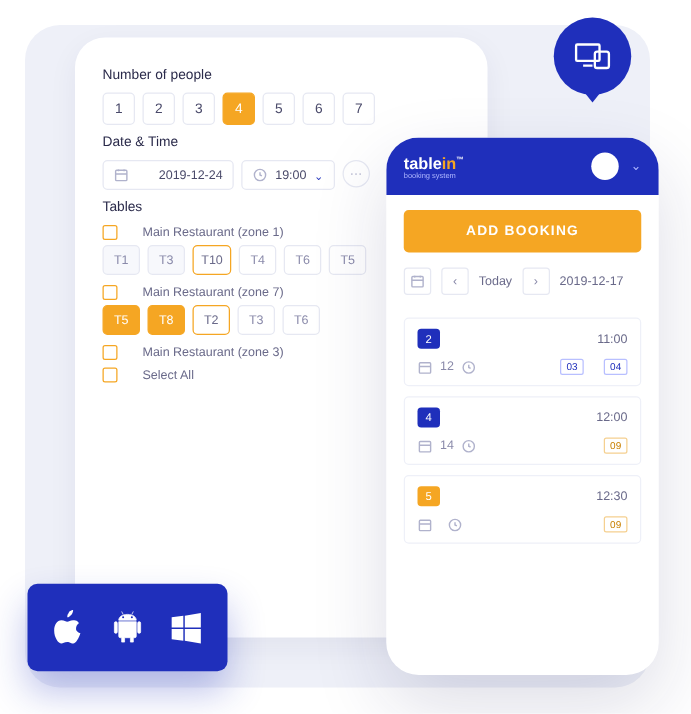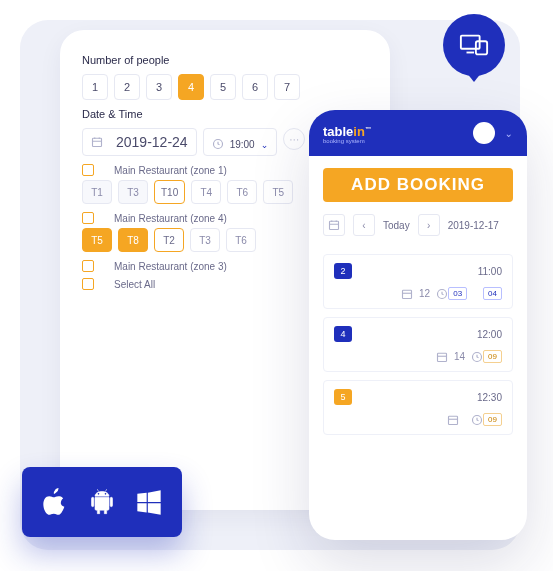--- a/index.html
+++ b/index.html
@@ -3,21 +3,21 @@
 <meta charset="utf-8">
 <style>
 *{box-sizing:border-box;margin:0;padding:0;font-family:-apple-system,BlinkMacSystemFont,'Segoe UI',Arial,sans-serif}
 body{width:553px;height:571px;background:#fff;position:relative;overflow:hidden}
 .bg-shape{position:absolute;top:20px;left:20px;width:500px;height:530px;background:#eef0f8;border-radius:28px}
 .tablet{position:absolute;top:30px;left:60px;width:330px;height:480px;background:#fff;border-radius:24px;padding:18px 22px;box-shadow:0 8px 24px rgba(30,30,90,0.06)}
 .sect-label{font-size:11px;font-weight:400;color:#2a2a4a;margin:6px 0 8px}
 .row{display:flex;gap:6px;flex-wrap:wrap;margin-bottom:8px}
 .num-btn{width:26px;height:26px;border:1px solid #e6e8f2;border-radius:4px;background:#fff;font-size:11px;color:#4a4a6a;display:flex;align-items:center;justify-content:center;cursor:pointer}
 .num-btn.active{background:#f5a623;border-color:#f5a623;color:#fff}
-.date-field{display:flex;align-items:center;gap:13px;padding:5px 8px;border:1px solid #e6e8f2;border-radius:4px;font-size:14px;color:#4a4a6a}
+.date-field{display:flex;align-items:center;gap:24px;padding:5px 8px;border:1px solid #e6e8f2;border-radius:4px;font-size:10px;color:#4a4a6a}
 .time-field{display:flex;align-items:flex-end;gap:6px;padding:5px 8px;border:1px solid #e6e8f2;border-radius:4px;font-size:10px;color:#4a4a6a}
 .caret{color:#1f2fbb;font-size:9px}
 .dot-circle{width:22px;height:22px;border:1px solid #e6e8f2;border-radius:50%;display:flex;align-items:center;justify-content:center;font-size:10px;color:#c0c2d6}
 .zone-row{display:flex;align-items:center;gap:20px;margin:6px 0 4px}
 .chk{width:12px;height:12px;border:1.5px solid #f5a623;border-radius:2px}
 .zone-label{font-size:10px;color:#6a6a8a}
 .tbl-btn{min-width:30px;height:24px;padding:0 6px;border:1px solid #e6e8f2;border-radius:4px;background:#f7f8fc;font-size:10px;color:#8a8aaa;display:flex;align-items:center;justify-content:center;cursor:pointer}
 .tbl-btn.light{background:#fff}
 .tbl-btn.sel{border-color:#f5a623;background:#fff;color:#6a6a8a}
 .tbl-btn.on{background:#f5a623;border-color:#f5a623;color:#fff}
@@ -28,32 +28,32 @@
 .chat-tail{position:absolute;bottom:-6px;left:50%;transform:translateX(-50%);width:0;height:0;border-left:8px solid transparent;border-right:8px solid transparent;border-top:10px solid #1f2fbb}
 .devices-ico{width:30px;height:24px;stroke:#fff;stroke-width:2;fill:none}
 .phone{position:absolute;top:110px;right:26px;width:218px;height:430px;background:#fff;border-radius:26px;box-shadow:0 24px 60px rgba(30,30,90,0.15);overflow:hidden;display:flex;flex-direction:column}
 .phone-hdr{height:46px;background:#1f2fbb;display:flex;align-items:center;padding:0 14px;color:#fff;justify-content:space-between}
 .brand{font-size:13px;font-weight:600}
 .brand .in{color:#f5a623}
 .brand-sub{font-size:6px;color:#aeb6ff;display:block;margin-top:-2px}
 .hdr-right{display:flex;align-items:center;gap:10px}
 .user-circle{width:22px;height:22px;border-radius:50%;background:#fff}
 .hdr-caret{color:#aeb6ff;font-size:10px}
-.add-booking{margin:12px 14px;height:34px;background:#f5a623;color:#fff;font-size:17px;font-weight:700;letter-spacing:1px;border:none;border-radius:4px;cursor:pointer}
+.add-booking{margin:12px 14px;height:34px;background:#f5a623;color:#fff;font-size:11px;font-weight:700;letter-spacing:1px;border:none;border-radius:4px;cursor:pointer}
 .date-nav{display:flex;align-items:center;gap:8px;padding:0 14px 10px;font-size:10px;color:#6a6a8a}
 .date-nav .nav-btn{width:22px;height:22px;border:1px solid #e6e8f2;border-radius:3px;display:flex;align-items:center;justify-content:center;cursor:pointer;color:#8a8aaa}
 .date-nav .today{font-size:10px;color:#6a6a8a}
 .date-nav .cur-date{font-size:10px;color:#6a6a8a}
 .cal-ico-sm{width:12px;height:12px;stroke:#b0b2cc;stroke-width:1.5;fill:none}
 .booking-card{margin:8px 14px;border:1px solid #eef0f8;border-radius:4px;padding:8px 10px;font-size:10px;color:#8a8aaa;position:relative}
 .bc-top{display:flex;justify-content:space-between;align-items:center;margin-bottom:8px}
 .bc-num{background:#1f2fbb;color:#fff;width:18px;height:16px;border-radius:3px;display:flex;align-items:center;justify-content:center;font-size:9px}
 .bc-num.amber{background:#f5a623}
 .bc-time{font-size:10px;color:#6a6a8a}
-.bc-bot{display:flex;justify-content:flex-end;align-items:center}
+.bc-bot{display:flex;justify-content:space-between;align-items:center}
 .bc-left{display:flex;align-items:center;gap:6px}
 .bc-tags{display:flex;gap:16px}
 .bc-tag{padding:1px 4px;border:1px solid #b8bfff;color:#1f2fbb;font-size:8px;border-radius:2px}
 .bc-tag.amber{border-color:#f5d090;color:#c88000}
 .mini-ico{width:12px;height:12px;stroke:#b0b2cc;stroke-width:1.5;fill:none}
 </style>
 </head>
 <body>
 
 <div class="bg-shape"></div>
@@ -83,36 +83,37 @@
       <svg class="cal-ico-sm" viewBox="0 0 16 16">
           <circle cx="8" cy="8" r="6"></circle>
           <path d="M8 5v3l2 1"></path>
         </svg>
       <span>19:00</span>
       <span class="caret">⌄</span>
     </div>
     <div class="dot-circle">⋯</div>
   </div>
 
+  <div class="sect-label">Tables</div>
   <div id="zones">
       <div class="zone-row">
         <div class="chk"></div>
         <span class="zone-label">Main Restaurant (zone 1)</span>
       </div>
       <div class="row">
         <div class="tbl-btn ">T1</div>
         <div class="tbl-btn ">T3</div>
         <div class="tbl-btn sel">T10</div>
         <div class="tbl-btn light">T4</div>
         <div class="tbl-btn light">T6</div>
         <div class="tbl-btn light">T5</div>
       </div>
       <div class="zone-row">
         <div class="chk"></div>
-        <span class="zone-label">Main Restaurant (zone 4)</span>
+        <span class="zone-label">Main Restaurant (zone 7)</span>
       </div>
       <div class="row">
         <div class="tbl-btn on">T5</div>
         <div class="tbl-btn on">T8</div>
         <div class="tbl-btn sel">T2</div>
         <div class="tbl-btn light">T3</div>
         <div class="tbl-btn light">T6</div>
       </div>
       <div class="zone-row">
         <div class="chk"></div>

